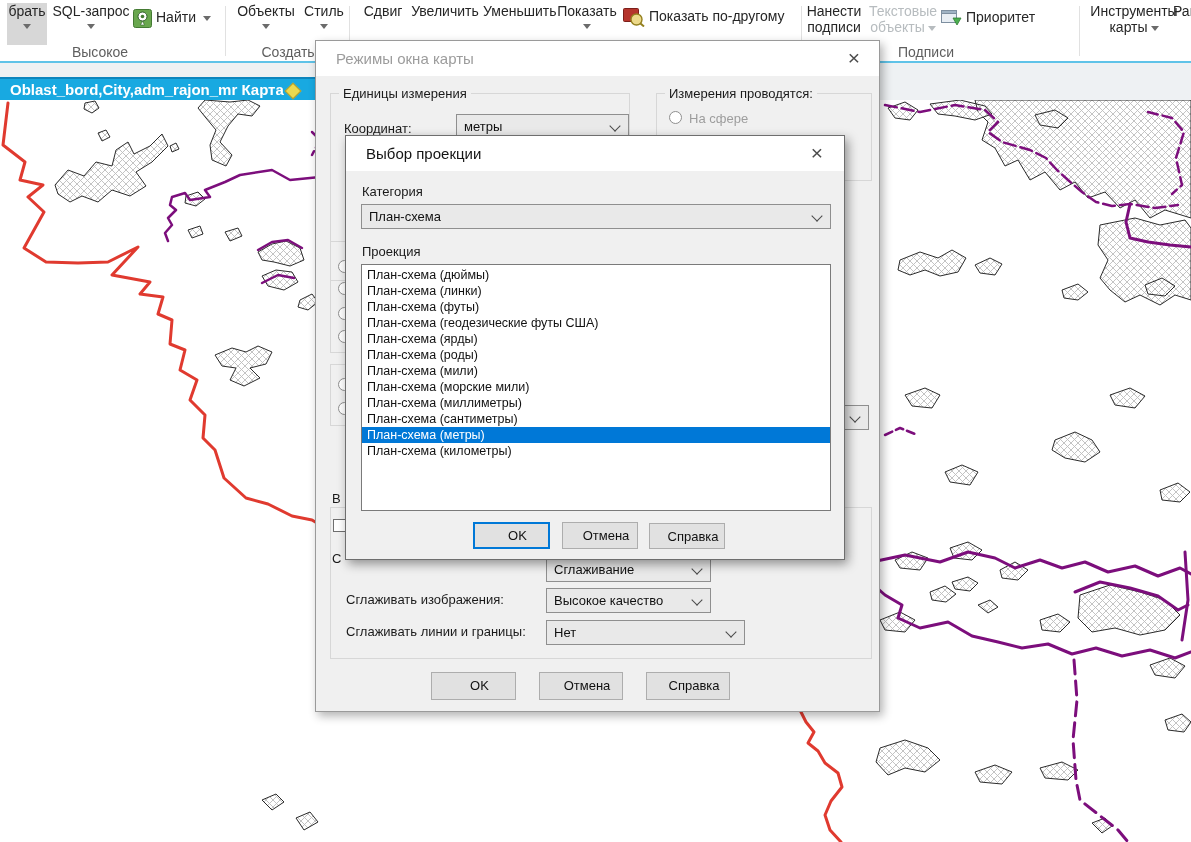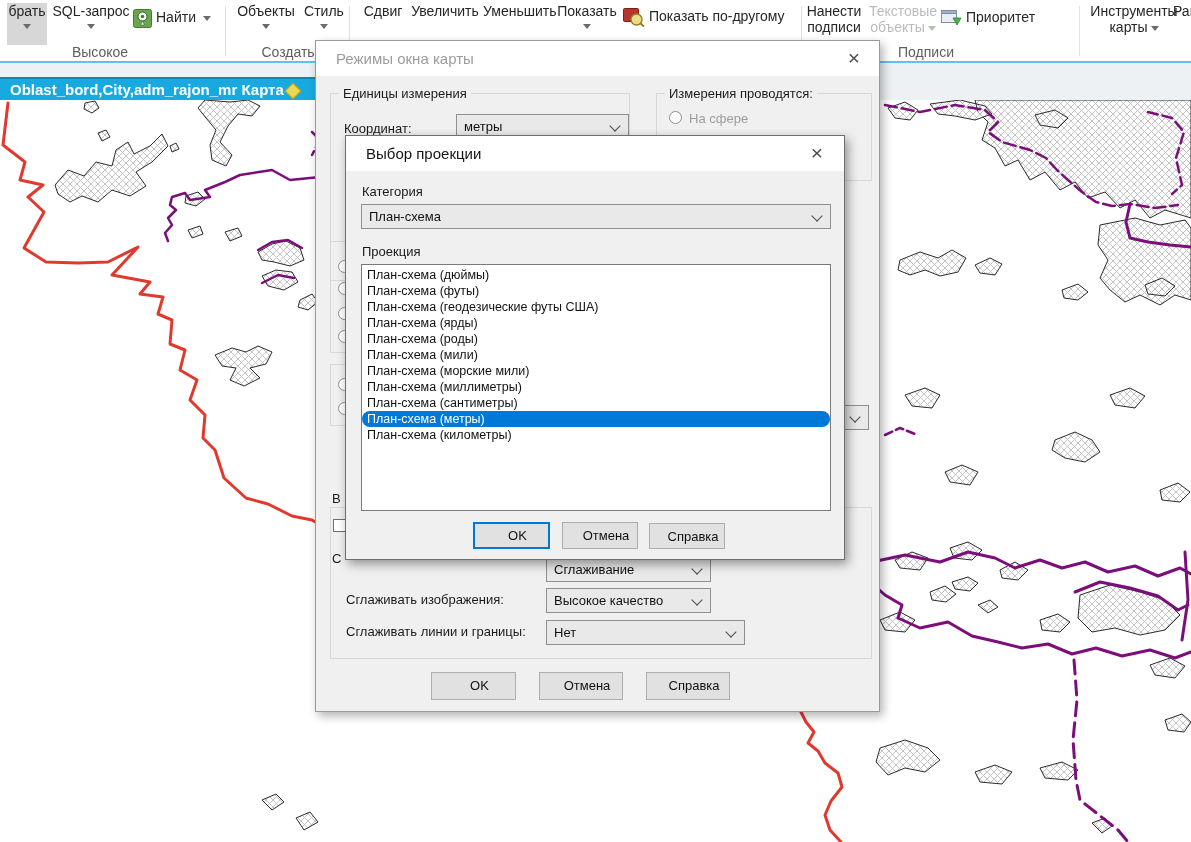--- a/index.html
+++ b/index.html
@@ -42,21 +42,21 @@
   .combo{position:absolute;height:25px;background:#e9e9e9;border:1px solid #8f8f8f;box-sizing:border-box;
          font-size:13px;color:#111;line-height:23px;padding-left:7px;}
   .chev{position:absolute;right:9px;top:7px;width:7px;height:7px;border-right:1.4px solid #4a4a4a;border-bottom:1.4px solid #4a4a4a;transform:rotate(45deg);}
   .radio{position:absolute;width:13px;height:13px;border:1px solid #8f8f8f;border-radius:50%;background:#fff;box-sizing:border-box;}
   .checkbox{position:absolute;width:13px;height:13px;border:1px solid #6f6f6f;background:#fff;box-sizing:border-box;}
   .btn{position:absolute;height:28px;background:#e1e1e1;border:1px solid #adadad;box-sizing:border-box;
        font-size:13px;color:#111;text-align:center;line-height:26px;padding-left:12px;}
   .btn.default{border:2px solid #0078d7;line-height:24px;}
   .listbox{position:absolute;background:#fff;border:1px solid #7a7a7a;box-sizing:border-box;overflow:hidden;padding-top:2px;}
   .list-item{height:16px;line-height:16px;font-size:12.5px;color:#111;padding-left:5px;white-space:nowrap;}
-  .list-item.selected{background:#0078d7;color:#fff;border-radius:8px;}
+  .list-item.selected{background:#0078d7;color:#fff;}
 </style>
 </head>
 <body>
 
 <div class="screen">
 
   <div class="ribbon">
     <div class="rbtn pressed" style="left:0;width:40px;height:42px;">
       <span>брать</span>
       <span class="dar"></span>
@@ -277,20 +277,21 @@
 
     <span class="lbl" style="left:16px;top:48px;">Категория</span>
     <div class="combo" style="left:15px;top:68px;width:470px;">
       <span>План-схема</span>
       <span class="chev"></span>
     </div>
 
     <span class="lbl" style="left:16px;top:108px;">Проекция</span>
     <div class="listbox" style="left:15px;top:128px;width:470px;height:247px;">
         <div class="list-item">План-схема (дюймы)</div>
+        <div class="list-item">План-схема (линки)</div>
         <div class="list-item">План-схема (футы)</div>
         <div class="list-item">План-схема (геодезические футы США)</div>
         <div class="list-item">План-схема (ярды)</div>
         <div class="list-item">План-схема (роды)</div>
         <div class="list-item">План-схема (мили)</div>
         <div class="list-item">План-схема (морские мили)</div>
         <div class="list-item">План-схема (миллиметры)</div>
         <div class="list-item">План-схема (сантиметры)</div>
         <div class="list-item selected">План-схема (метры)</div>
         <div class="list-item">План-схема (километры)</div>

